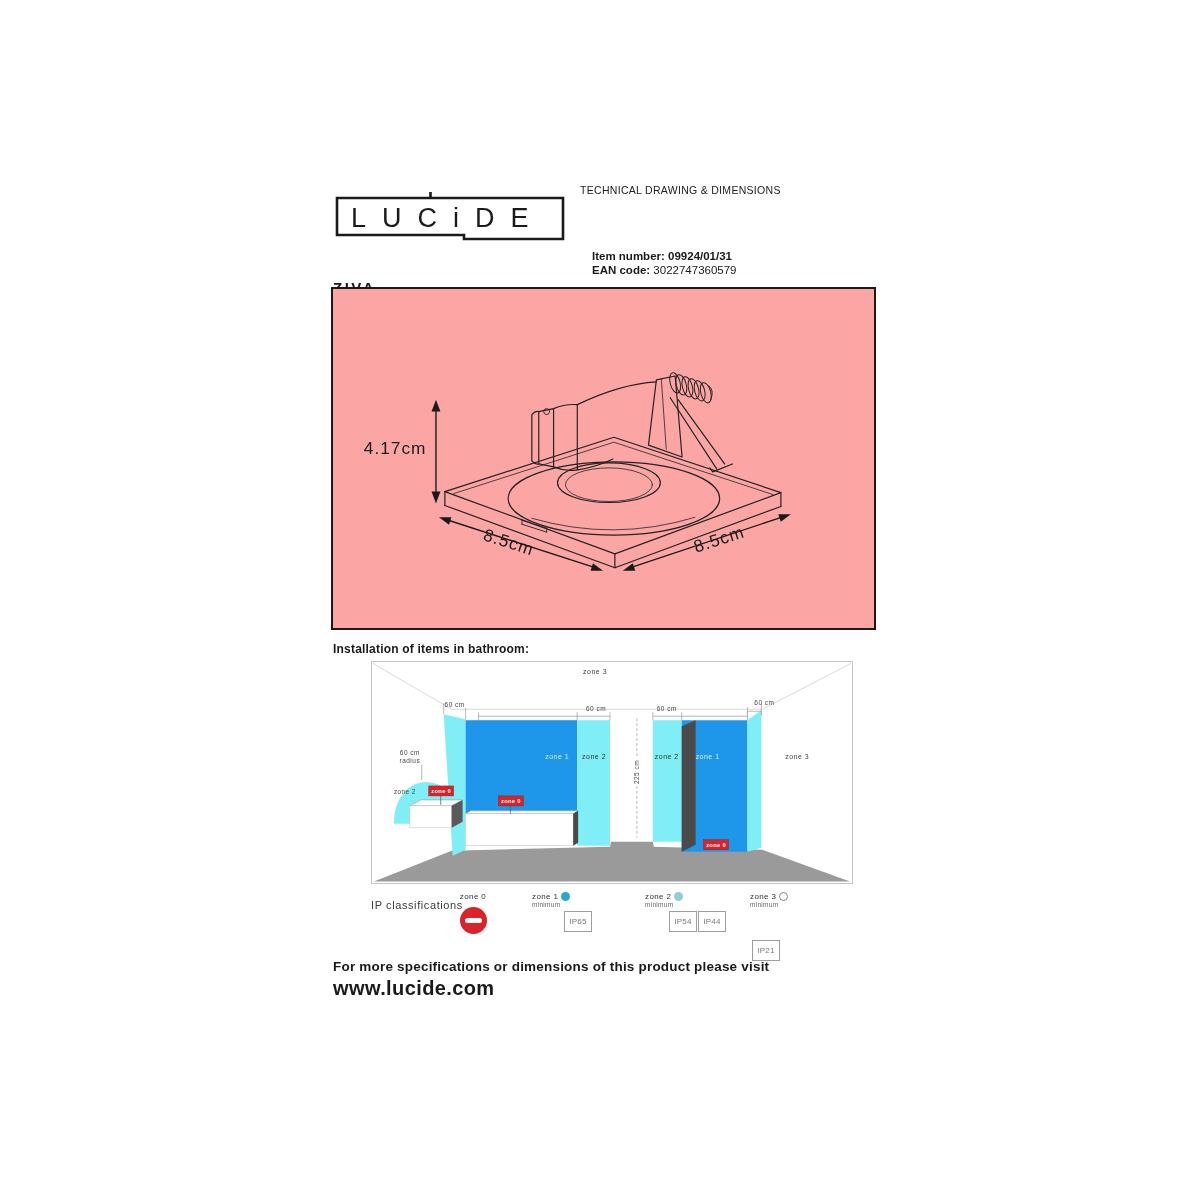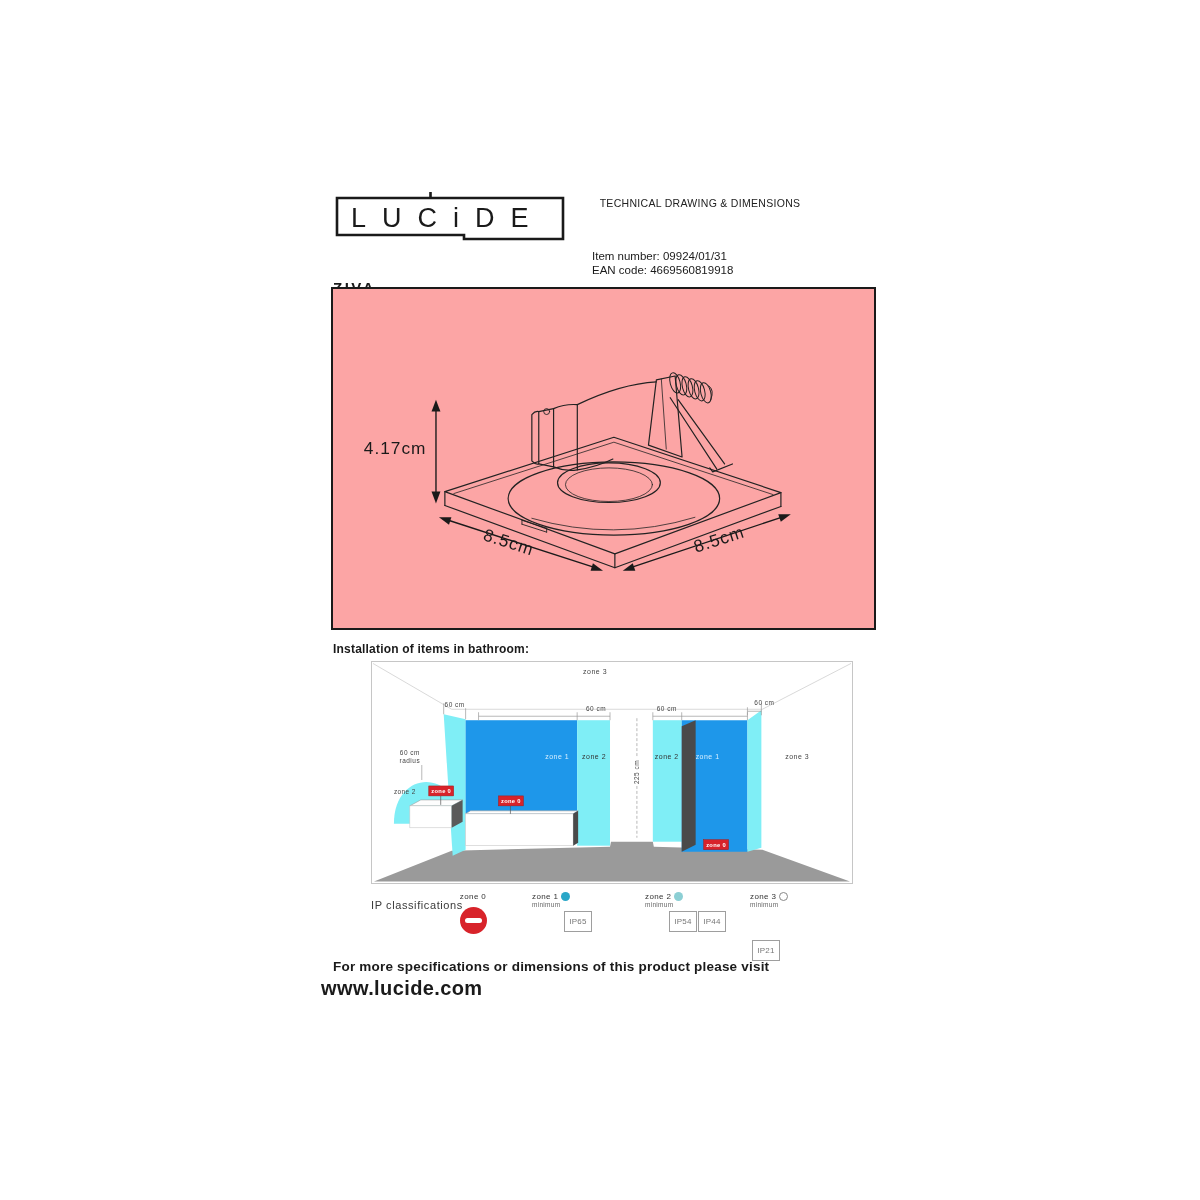--- a/index.html
+++ b/index.html
@@ -1,24 +1,24 @@
 <!DOCTYPE html>
 <html><head>
 <meta charset="utf-8">
 <style>
   html,body{margin:0;padding:0;background:#fff;}
   .page{position:relative;width:1200px;height:1132px;background:#fff;overflow:hidden;
         font-family:"Liberation Sans",sans-serif;color:#1a1a1a;}
   .abs{position:absolute;}
 
   
-  .doc-title{left:580px;top:197px;width:240px;text-align:center;font-size:10.5px;letter-spacing:.3px;color:#222;}
+  .doc-title{left:580px;top:184px;width:240px;text-align:left;font-size:10.5px;letter-spacing:.3px;color:#222;}
   .product-name{left:333px;top:251px;font-size:15px;font-weight:bold;letter-spacing:2.5px;margin-top:28px;}
   .item-block{left:592px;top:250px;font-size:11.5px;line-height:13.5px;}
-  .item-block b{font-weight:normal;}
+  .item-block b{font-weight:bold;}
 
   
   .draw-box{left:331px;top:287px;width:541px;height:339px;border:2px solid #1a1a1a;background:#fca5a5;}
 
   
   .bath-heading{left:333px;top:642px;font-size:12px;font-weight:bold;letter-spacing:.2px;}
   .bath-box{left:371px;top:661px;width:480px;height:221px;border:1px solid #c6c6c6;background:#fff;}
 
   
   .legend-title{left:371px;top:899px;font-size:11px;letter-spacing:.6px;color:#3a3a3a;}
@@ -28,40 +28,40 @@
   .lz-boxes{margin-top:2px;display:flex;gap:1px;padding-left:32px;}
   .ip-box{display:inline-block;width:26px;padding:5px 0;border:1px solid #9e9e9e;background:#fff;
           text-align:center;font-size:8px;color:#777;letter-spacing:.3px;}
   .dot{width:9px;height:9px;border-radius:50%;display:inline-block;}
   .dot-outline{background:#fff;border:1px solid #888;box-sizing:border-box;}
   .noentry{width:27px;height:27px;border-radius:50%;background:#d8232a;position:relative;}
   .noentry .bar{position:absolute;left:5px;top:11px;width:17px;height:5px;border-radius:2.5px;background:#fff;}
 
   .note{left:287px;top:936px;width:580px;text-align:center;font-size:12.5px;color:#111;}
   .footer-line{left:333px;top:959px;font-size:13.5px;font-weight:bold;letter-spacing:.2px;}
-  .footer-url{left:321px;top:977px;font-size:20px;font-weight:bold;letter-spacing:.4px;cursor:pointer;}
+  .footer-url{left:333px;top:977px;font-size:20px;font-weight:bold;letter-spacing:.4px;cursor:pointer;}
 
   svg text{font-family:"Liberation Sans",sans-serif;}
 </style>
 </head>
 <body>
 
 <div class="page">
 
   <svg class="abs" style="left:335px;top:190px;" width="230" height="52" viewBox="0 0 230 52">
     <path d="M2,8 L228,8 L228,49 L129,49 L129,45 L2,45 Z" fill="none" stroke="#1a1a1a" stroke-width="2.6"></path>
     <line x1="95.5" y1="2" x2="95.5" y2="8" stroke="#1a1a1a" stroke-width="2.6"></line>
     <text x="16" y="37" font-size="27" letter-spacing="16" fill="#1a1a1a">LUCiDE</text>
   </svg>
 
   <div class="abs doc-title">TECHNICAL DRAWING &amp; DIMENSIONS</div>
   <div class="abs product-name">ZIVA</div>
   <div class="abs item-block">
     <div><b>Item number:</b>&nbsp;<b>09924/01/31</b></div>
-    <div><b>EAN code:</b>&nbsp;<span>4669560819918</span></div>
+    <div><b>EAN code:</b>&nbsp;<span>3022747360579</span></div>
   </div>
 
   <div class="abs draw-box">
     <svg width="541" height="339" viewBox="0 0 545 343">
       <g fill="none" stroke="#222" stroke-width="1.2" stroke-linecap="round" stroke-linejoin="round">
 
         <polygon points="112,205 283,150 452,206 284,268"></polygon>
         <path d="M121,207 L283,155 L444,208" stroke-width="0.8"></path>
         <line x1="112" y1="205" x2="112" y2="219"></line>
         <line x1="284" y1="268" x2="284" y2="282"></line>

